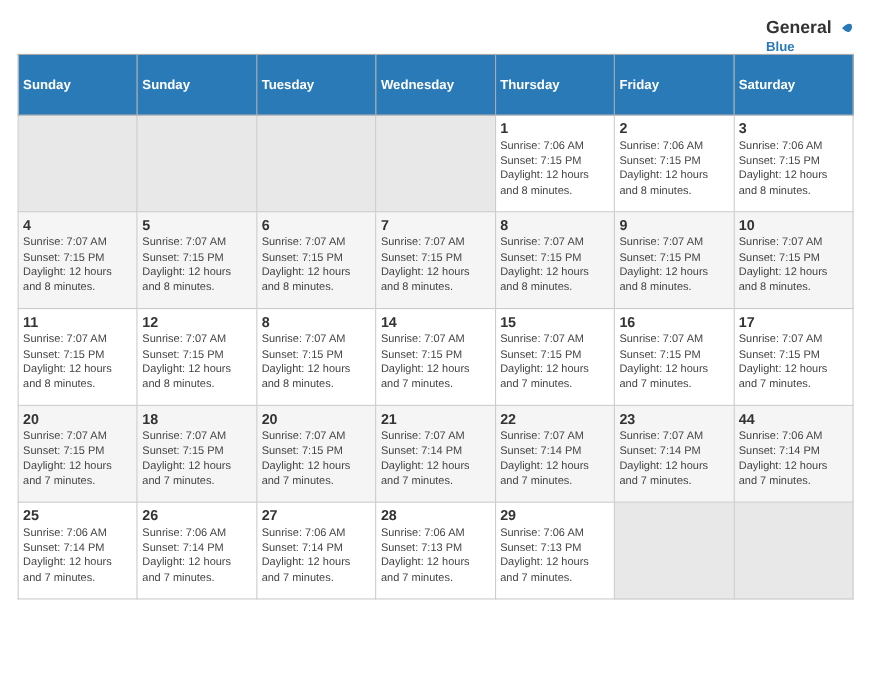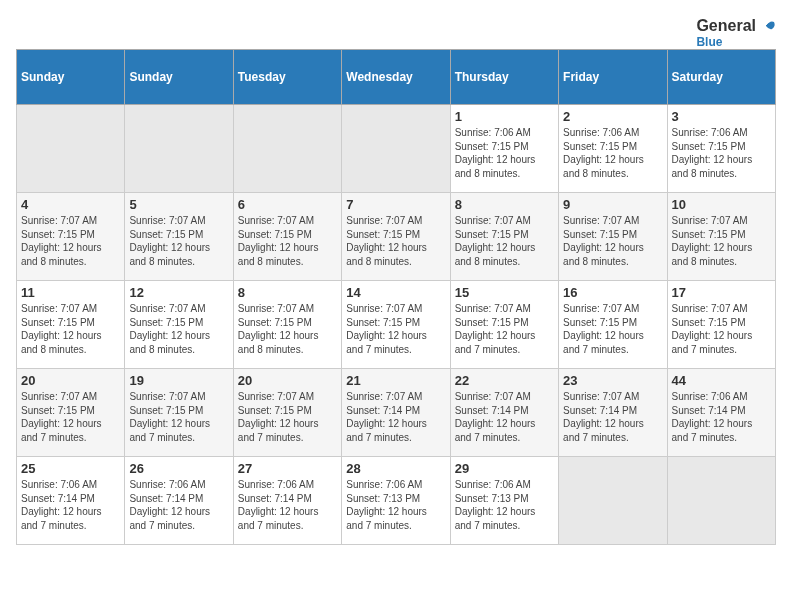--- a/index.html
+++ b/index.html
@@ -188,21 +188,21 @@
           <div class="day-number">17</div>
           <div class="cell-content">Sunrise: 7:07 AM<br>Sunset: 7:15 PM<br>Daylight: 12 hours and 7 minutes.</div>
         </td>
       </tr>
       <tr>
         <td>
           <div class="day-number">20</div>
           <div class="cell-content">Sunrise: 7:07 AM<br>Sunset: 7:15 PM<br>Daylight: 12 hours and 7 minutes.</div>
         </td>
         <td>
-          <div class="day-number">19</div>
+          <div class="day-number">18</div>
           <div class="cell-content">Sunrise: 7:07 AM<br>Sunset: 7:15 PM<br>Daylight: 12 hours and 7 minutes.</div>
         </td>
         <td>
           <div class="day-number">20</div>
           <div class="cell-content">Sunrise: 7:07 AM<br>Sunset: 7:15 PM<br>Daylight: 12 hours and 7 minutes.</div>
         </td>
         <td>
           <div class="day-number">21</div>
           <div class="cell-content">Sunrise: 7:07 AM<br>Sunset: 7:14 PM<br>Daylight: 12 hours and 7 minutes.</div>
         </td>

